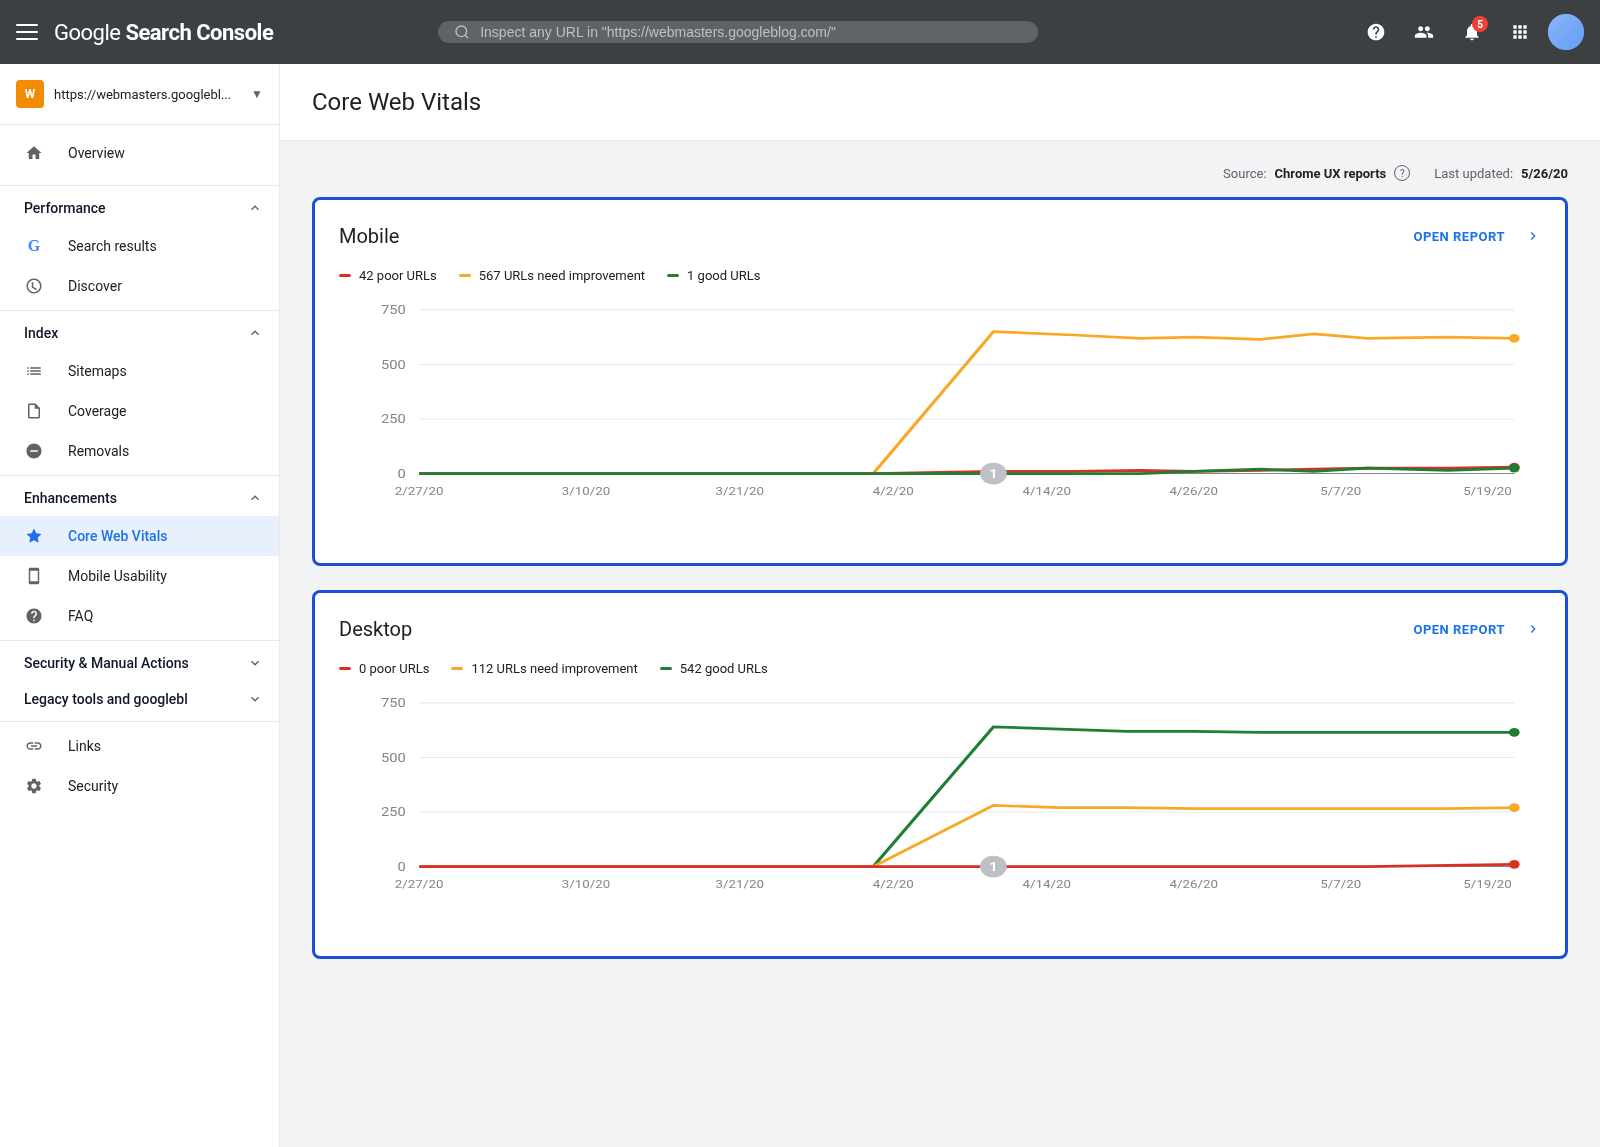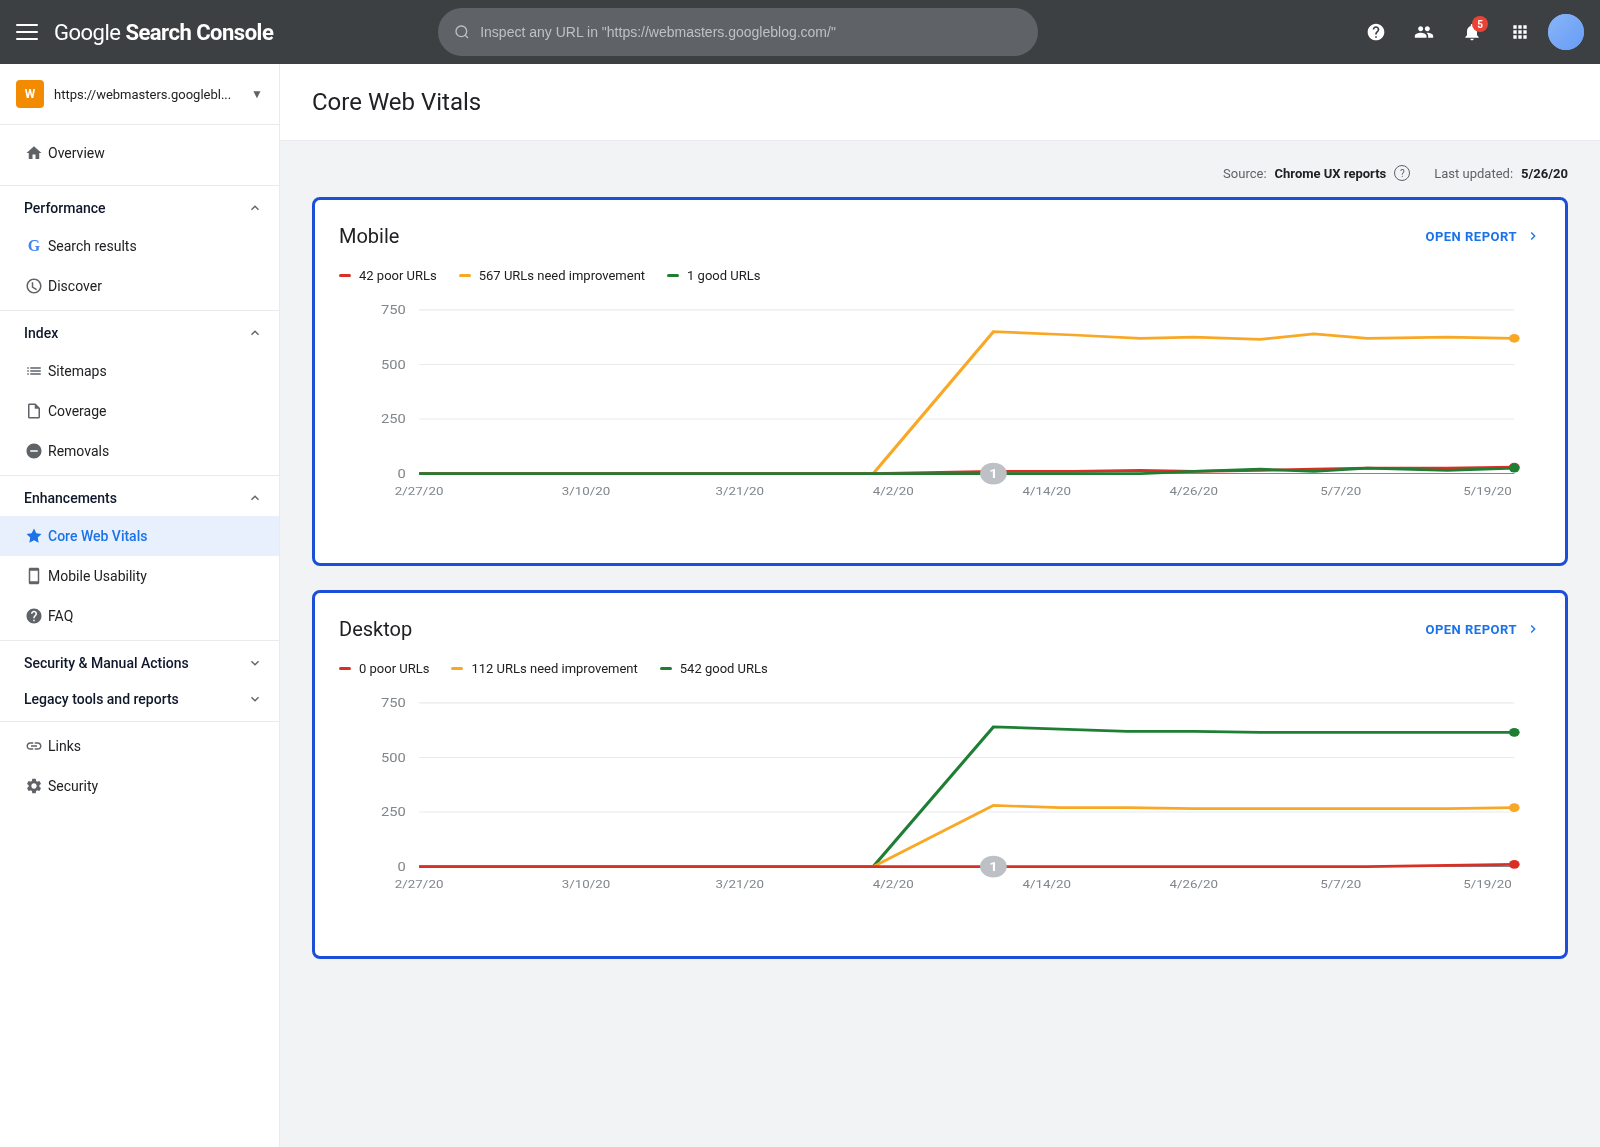--- a/index.html
+++ b/index.html
@@ -10,21 +10,21 @@
       display: flex; align-items: center; background: #3c4043; color: #fff;
       height: 64px; padding: 0 16px; gap: 12px; position: fixed; top: 0; left: 0; right: 0; z-index: 100;
     }
     .menu-icon { cursor: pointer; display: flex; flex-direction: column; gap: 5px; margin-right: 4px; }
     .menu-icon span { display: block; width: 22px; height: 2px; background: #fff; border-radius: 1px; }
     .app-title { font-size: 22px; font-weight: 400; color: #fff; white-space: nowrap; letter-spacing: -0.5px; }
     .app-title strong { font-weight: 700; }
     .search-bar {
       flex: 1; max-width: 600px; margin: 0 auto;
       background: #5f6368; border-radius: 24px; display: flex; align-items: center;
-      padding: 0 16px; height: 48px; gap: 10px;
+      padding: 0 16px; height: 22px; gap: 10px;
     }
     .search-bar input {
       background: transparent; border: none; outline: none; color: #fff; font-size: 14px; flex: 1; width: 100%;
     }
     .search-bar input::placeholder { color: #bdc1c6; }
     .header-icons { display: flex; align-items: center; gap: 8px; margin-left: auto; }
     .header-icon-btn {
       width: 40px; height: 40px; border-radius: 50%; display: flex; align-items: center; justify-content: center;
       cursor: pointer; color: #fff; font-size: 18px; position: relative;
     }
@@ -47,21 +47,21 @@
     .property-selector {
       display: flex; align-items: center; gap: 10px; padding: 16px;
       border-bottom: 1px solid #e8eaed; cursor: pointer;
     }
     .property-icon { width: 28px; height: 28px; background: #f28b00; border-radius: 4px; display: flex; align-items: center; justify-content: center; color: #fff; font-size: 12px; font-weight: 700; flex-shrink: 0; }
     .property-name { font-size: 13px; color: #202124; flex: 1; overflow: hidden; text-overflow: ellipsis; white-space: nowrap; }
     .property-chevron { color: #5f6368; font-size: 12px; }
 
     .nav-section { padding: 8px 0; }
     .nav-item {
-      display: flex; align-items: center; gap: 4px; padding: 10px 16px 10px 24px;
+      display: flex; align-items: center; gap: 24px; padding: 10px 16px 10px 24px;
       cursor: pointer; border-radius: 0; color: #202124; text-decoration: none;
       font-size: 14px; position: relative;
     }
     .nav-item.active { background: #e8f0fe; color: #1a73e8; font-weight: 500; }
     .nav-item.active .nav-icon { color: #1a73e8; }
     .nav-icon { width: 20px; height: 20px; display: flex; align-items: center; justify-content: center; color: #5f6368; flex-shrink: 0; }
 
     .nav-section-header {
       display: flex; align-items: center; justify-content: space-between;
       padding: 10px 16px 10px 24px; cursor: pointer; color: #0f172a; font-size: 14px; font-weight: 500;
@@ -83,21 +83,21 @@
 
     
     .card {
       background: #fff; border: 3px solid #1d4ed8; border-radius: 8px;
       margin-bottom: 24px; padding: 24px;
     }
     .card-header { display: flex; align-items: center; justify-content: space-between; margin-bottom: 20px; }
     .card-title { font-size: 20px; font-weight: 400; color: #202124; }
     .open-report-btn {
       color: #1a73e8; font-size: 13px; font-weight: 700; cursor: pointer;
-      display: flex; align-items: center; gap: 8px; text-transform: uppercase; letter-spacing: 0.5px;
+      display: flex; align-items: center; gap: 20px; text-transform: uppercase; letter-spacing: 0.5px;
     }
 
     
     .legend { display: flex; gap: 22px; margin-bottom: 16px; flex-wrap: wrap; }
     .legend-item { display: flex; align-items: center; gap: 8px; font-size: 13px; color: #202124; }
     .legend-dot { width: 12px; height: 3px; border-radius: 2px; }
     .legend-dot.poor { background: #d93025; }
     .legend-dot.needs-improvement { background: #f9a825; }
     .legend-dot.good { background: #1e7e34; }
 
@@ -264,21 +264,21 @@
     <hr class="section-divider">
 
     <div class="nav-section-header">
       <span>Security &amp; Manual Actions</span>
       <svg width="16" height="16" viewBox="0 0 24 24" fill="#5f6368">
           <path d="M7.41 8.59L12 13.17l4.59-4.58L18 10l-6 6-6-6z"></path>
         </svg>
     </div>
 
     <div class="nav-section-header">
-      <span>Legacy tools and reports</span>
+      <span>Legacy tools and googlebl</span>
       <svg width="16" height="16" viewBox="0 0 24 24" fill="#5f6368">
           <path d="M7.41 8.59L12 13.17l4.59-4.58L18 10l-6 6-6-6z"></path>
         </svg>
     </div>
 
     <hr class="section-divider">
 
     <div class="nav-item">
       <span class="nav-icon">
         <svg width="18" height="18" viewBox="0 0 24 24" fill="#5f6368">

